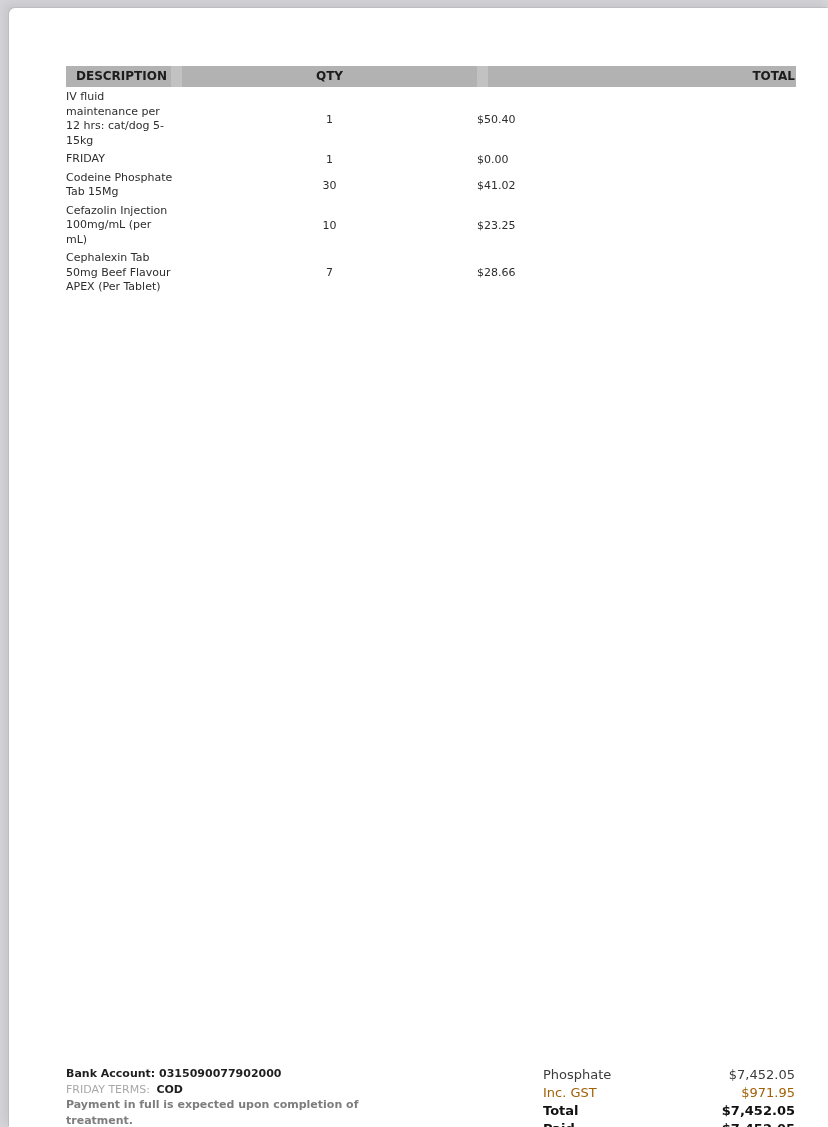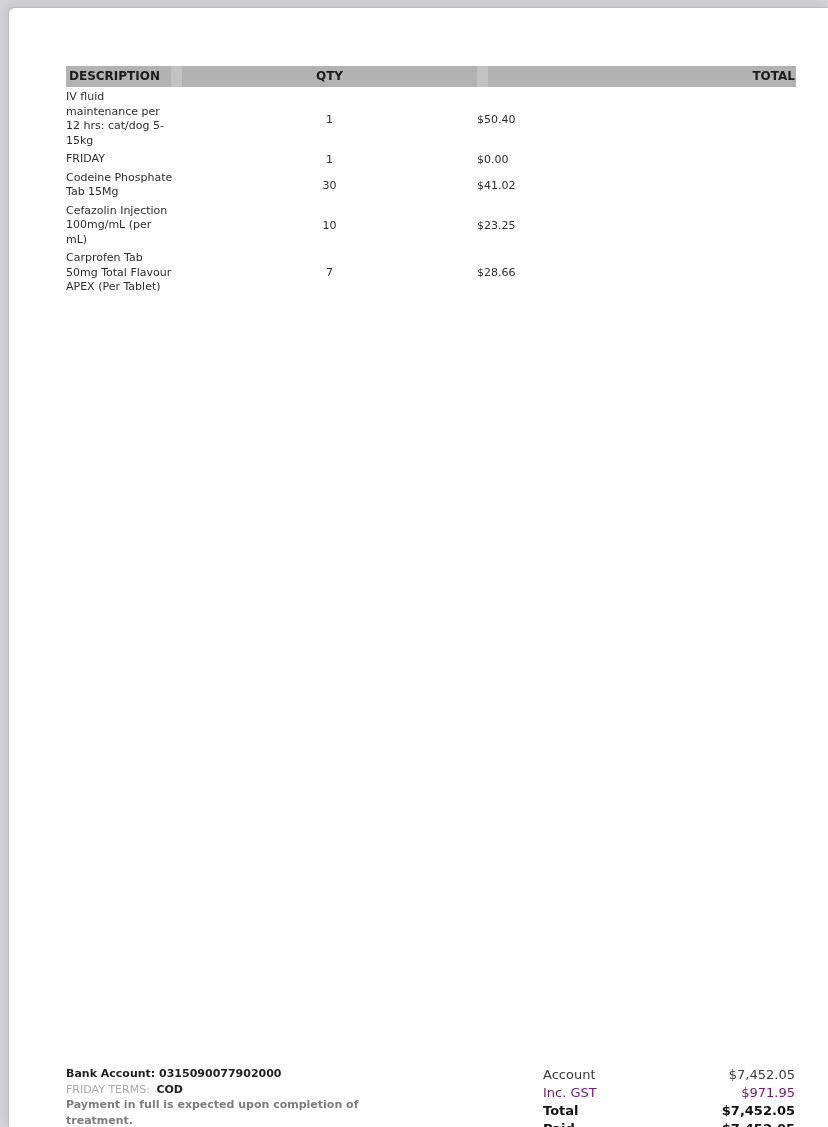--- a/index.html
+++ b/index.html
@@ -18,21 +18,21 @@
     overflow:hidden;
   }
   
   .items-table { position:absolute; left:57px; top:58px; width:730px; }
   .thead { display:flex; height:21px; }
   .th {
     background:#b2b2b2; color:#1c1c1c;
     font-size:12px; font-weight:bold; line-height:21px;
   }
   .th-gap { width:11px; background:#c2c2c2; }
-  .th-desc { width:105px; padding-left:3px; }
+  .th-desc { width:105px; padding-left:10px; }
   .th-qty  { width:295px; text-align:center; }
   .th-total{ width:308px; text-align:right; padding-right:1px; }
   .tbody { margin-top:1px; }
   .row { display:flex; align-items:center; padding:2px 0; }
   .cell { font-size:11px; color:#2d2d2d; }
   .cell-desc { width:108px; margin-right:8px; line-height:14.5px; }
   .cell-qty  { width:295px; text-align:center; }
   .cell-total{ width:319px; text-align:left; }
   
   .bank-block {
@@ -45,21 +45,21 @@
   .payment-note { color:#7d7d7d; font-weight:bold; }
   
   .summary {
     position:absolute; left:534px; top:1058px; width:252px;
     font-size:13px;
   }
   .summary-row {
     display:flex; justify-content:space-between;
     height:18px; line-height:18px; color:#3c3c3c;
   }
-  .summary-row.muted { color:#701a75; }
+  .summary-row.muted { color:#a16207; }
   .summary-row.bold  { color:#111111; font-weight:bold; }
 </style>
 </head>
 <body>
 
 <div class="page">
 
   <div class="items-table">
     <div class="thead">
       <div class="th th-desc">DESCRIPTION</div>
@@ -84,42 +84,42 @@
         <div class="cell cell-desc">Codeine Phosphate Tab 15Mg</div>
         <div class="cell cell-qty">30</div>
         <div class="cell cell-total">$41.02</div>
       </div>
       <div class="row">
         <div class="cell cell-desc">Cefazolin Injection 100mg/mL (per mL)</div>
         <div class="cell cell-qty">10</div>
         <div class="cell cell-total">$23.25</div>
       </div>
       <div class="row">
-        <div class="cell cell-desc">Carprofen Tab 50mg Total Flavour APEX (Per Tablet)</div>
+        <div class="cell cell-desc">Cephalexin Tab 50mg Beef Flavour APEX (Per Tablet)</div>
         <div class="cell cell-qty">7</div>
         <div class="cell cell-total">$28.66</div>
       </div>
     </div>
   </div>
 
   <div class="bank-block">
     <div class="bank-line">
       <span>Bank Account:</span>
       <span>0315090077902000</span>
     </div>
     <div>
       <span class="terms-label">FRIDAY TERMS:</span>
       <span class="terms-value">COD</span>
     </div>
     <div class="payment-note">Payment in full is expected upon completion of treatment.</div>
   </div>
 
   <div class="summary">
     <div class="summary-row">
-      <span>Account</span>
+      <span>Phosphate</span>
       <span>$7,452.05</span>
     </div>
     <div class="summary-row muted">
       <span>Inc. GST</span>
       <span>$971.95</span>
     </div>
     <div class="summary-row bold">
       <span>Total</span>
       <span>$7,452.05</span>
     </div>

